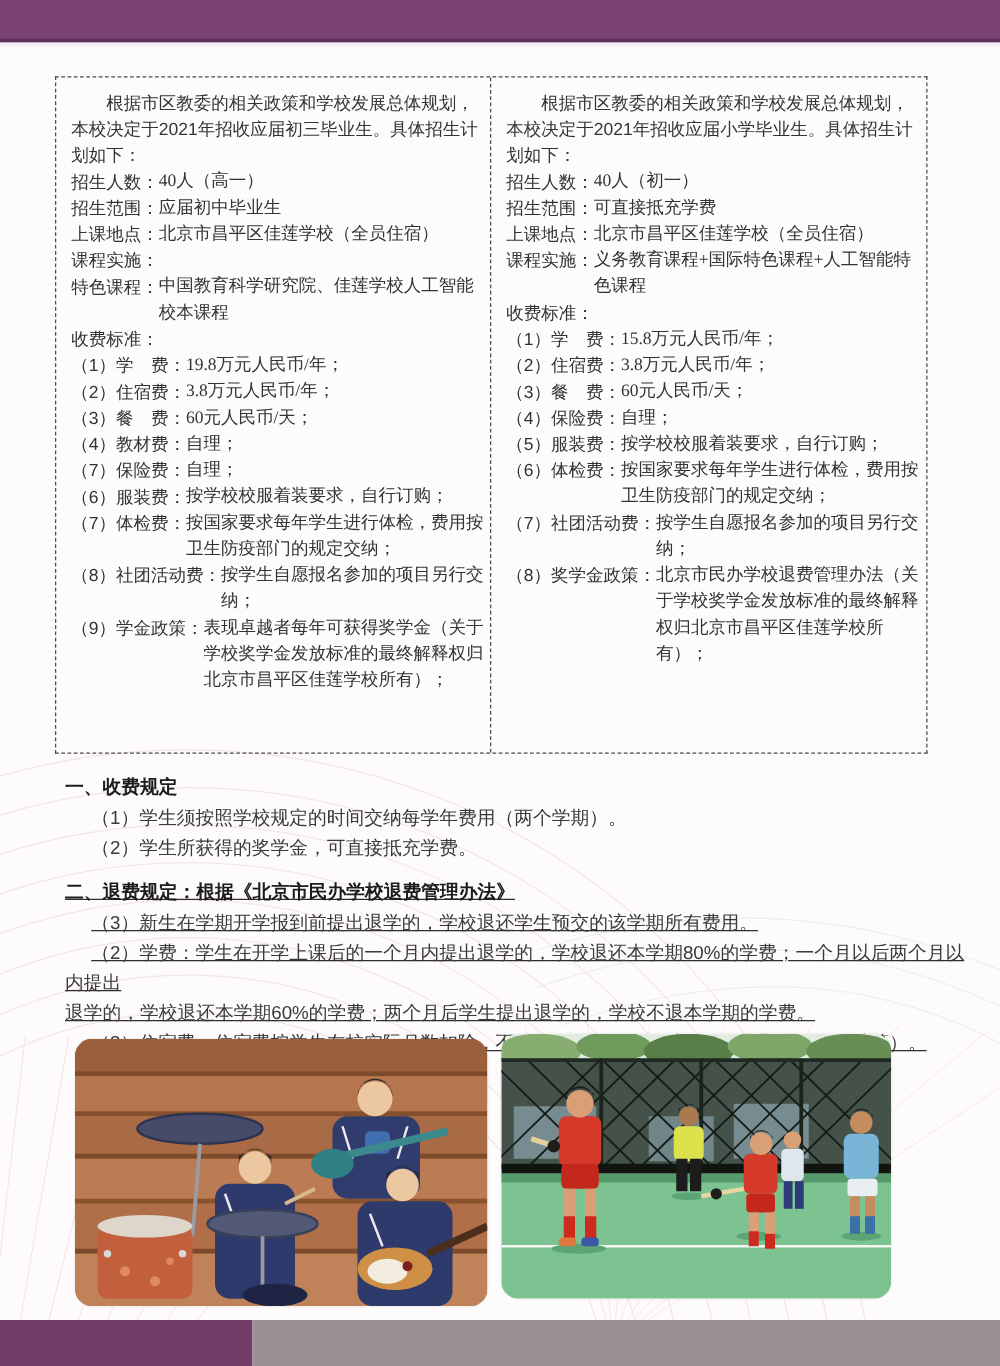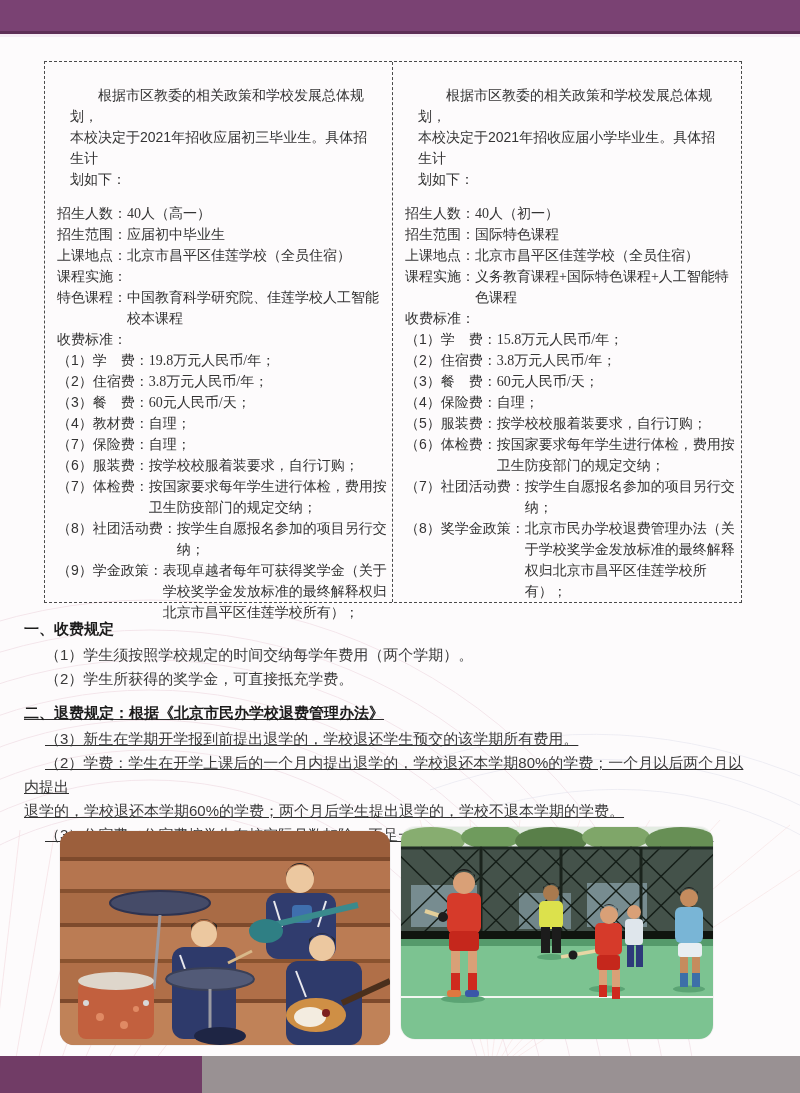--- a/index.html
+++ b/index.html
@@ -9,27 +9,27 @@
             border-bottom:3px solid #5e2f57;z-index:2;}
   .band-light{position:absolute;left:0;top:34px;width:800px;height:3px;background:#f6ecf5;z-index:2;}
   .deco{position:absolute;left:0;top:0;width:800px;height:1093px;z-index:0;pointer-events:none;}
 
   .admission-box{position:absolute;left:44px;top:61px;width:696px;height:540px;
                  border:1px dashed #4a4a4a;display:flex;z-index:1;
                  font-size:14px;line-height:21px;color:#333;}
   .col{box-sizing:border-box;}
   .col-left{width:348px;border-right:1px dashed #4a4a4a;padding:10px 4px 0 12px;}
   .col-right{width:348px;padding:10px 4px 0 12px;}
-  .intro{margin:13px;text-indent:2em;white-space:pre-line;}
+  .intro{margin:0;text-indent:2em;white-space:pre-line;}
   .row{display:flex;}
   .lab{white-space:nowrap;}
   .val{white-space:pre-line;flex:1;font-family:Liberation Serif, serif;}
   .fee-hdr{margin:0;}
 
-  .section{position:absolute;left:24px;width:732px;z-index:1;}
+  .section{position:absolute;left:52px;width:732px;z-index:1;}
   .sec1{top:620px;}
   .sec2{top:704px;text-decoration:underline;}
   .section h3{margin:0 0 4px 0;font-size:15px;font-weight:bold;color:#1c1c1c;}
   .section p{margin:0;line-height:24px;font-size:15px;text-indent:1.4em;
              white-space:pre-line;color:#3a3a3a;}
 
   .photo{position:absolute;border-radius:14px;overflow:hidden;z-index:1;
          box-shadow:0 0 0 1px rgba(0,0,0,0.04);}
   .photo-left{left:60px;top:831px;width:330px;height:214px;}
   .photo-right{left:401px;top:827px;width:312px;height:212px;}
@@ -157,21 +157,21 @@
     <div class="col col-right">
       <p class="intro">根据市区教委的相关政策和学校发展总体规划，
 本校决定于2021年招收应届小学毕业生。具体招生计
 划如下：</p>
       <div class="row">
           <span class="lab">招生人数：</span>
           <span class="val">40人（初一）</span>
         </div>
       <div class="row">
           <span class="lab">招生范围：</span>
-          <span class="val">国际特色课程</span>
+          <span class="val">可直接抵充学费</span>
         </div>
       <div class="row">
           <span class="lab">上课地点：</span>
           <span class="val">北京市昌平区佳莲学校（全员住宿）</span>
         </div>
       <div class="row">
           <span class="lab">课程实施：</span>
           <span class="val">义务教育课程+国际特色课程+人工智能特
 色课程</span>
         </div>

